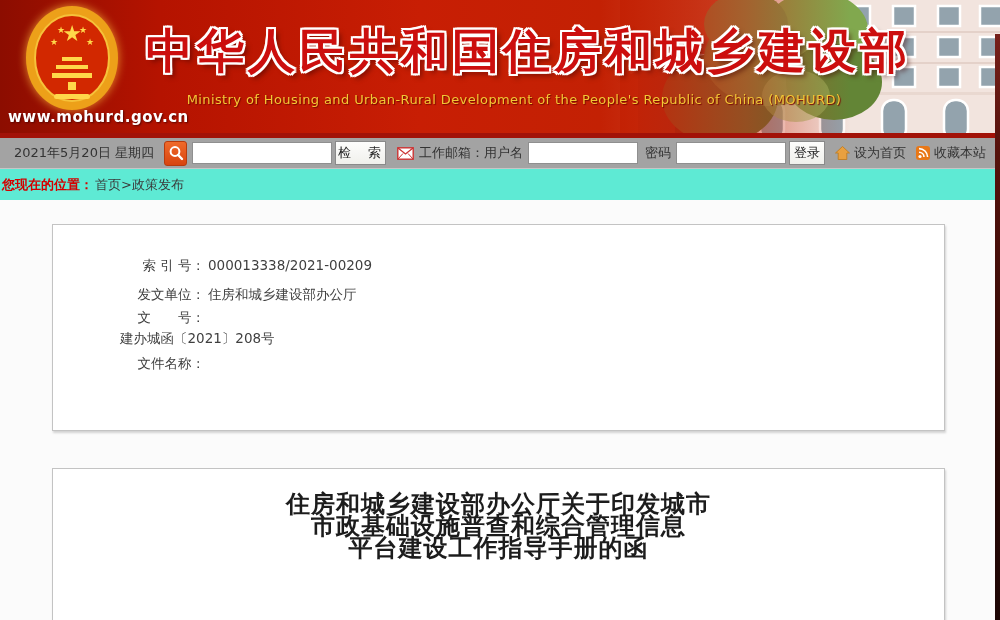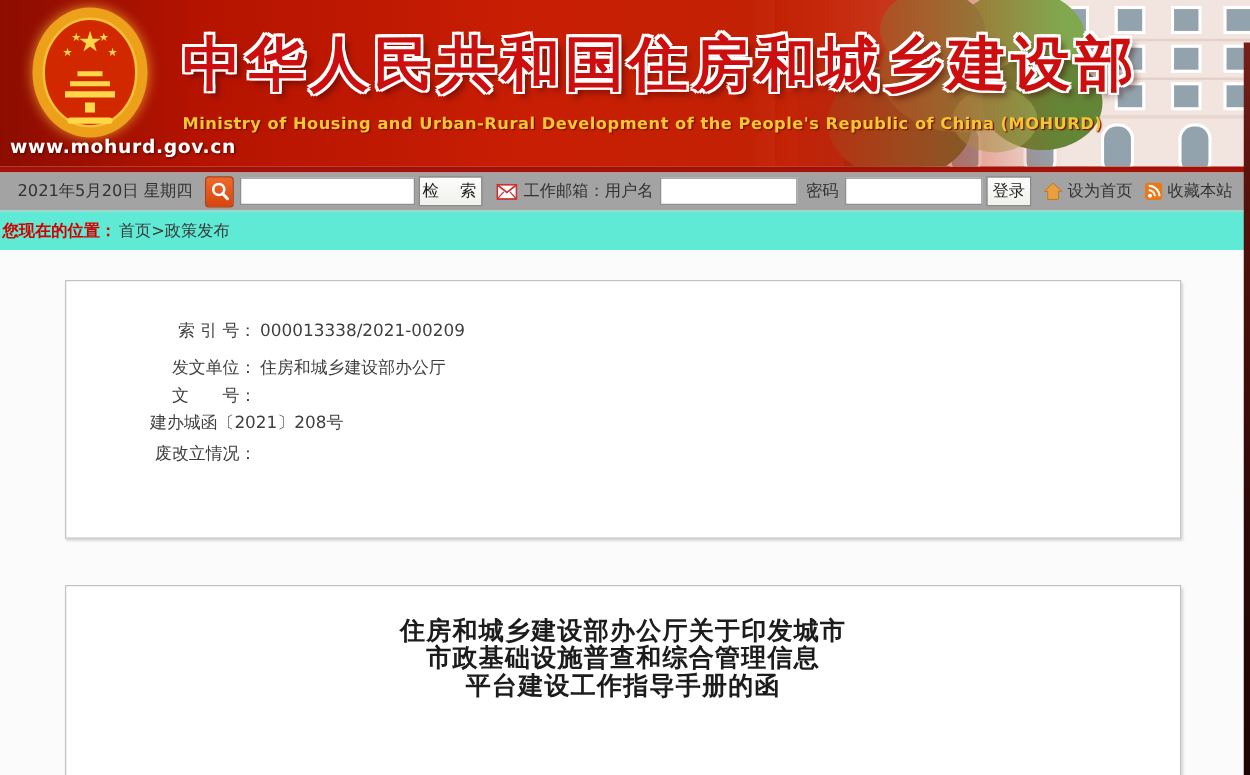--- a/index.html
+++ b/index.html
@@ -11,21 +11,21 @@
   .hdr { position:relative; width:1000px; height:133px;
     background:linear-gradient(90deg,#8c0d00 0%,#b51300 16%,#c81e04 42%,#c32104 60%,#cd4c30 74%,#e8b7a6 87%,#f2e4de 100%); }
   .hdr-photo { position:absolute; right:0; top:0; width:380px; height:133px; }
   .emblem { position:absolute; left:24px; top:3px; filter:drop-shadow(0 0 5px rgba(255,190,60,.75)); }
   .site-url { position:absolute; left:8px; bottom:7px; color:#fff; font-weight:bold; font-size:15px;
     letter-spacing:.5px; text-shadow:1px 1px 2px #5a0600; }
   .title-block { position:absolute; left:146px; top:20px; width:786px; text-align:left; z-index:5; }
   .site-title { font-size:47px; font-weight:800; color:#cc0e0e; letter-spacing:4px; white-space:nowrap;
     text-shadow:-2px -2px 0 #fff,2px -2px 0 #fff,-2px 2px 0 #fff,2px 2px 0 #fff,0 -2px 0 #fff,0 2px 0 #fff,
       -2px 0 0 #fff,2px 0 0 #fff,4px 4px 5px rgba(60,0,0,.55); }
-  .site-subtitle { margin-top:9px; padding-right:50px; font-size:13px; font-weight:bold;
+  .site-subtitle { margin-top:9px; padding-right:50px; text-align:center; font-size:13px; font-weight:normal;
     color:#f2c735; letter-spacing:.4px; text-shadow:1px 1px 1px #7a0800; }
 
   .red-bar { width:1000px; height:5px; background:#a21208; }
 
   
   .toolbar { display:flex; align-items:center; width:1000px; height:31px; background:#a3a3a3;
     border-bottom:1px solid #c6c6c6; font-size:13px; color:#333; padding:0 14px 0 14px; }
   .tb-date { white-space:nowrap; }
   .tb-searchicon { width:28px; height:25px; margin-left:10px; border-radius:3px;
     background:linear-gradient(#ef6a2a,#d8440f); display:flex; align-items:center; justify-content:center;
@@ -59,21 +59,21 @@
   .icol-right { left:498px; top:30px; width:340px; }
   .irow { display:flex; align-items:flex-start; line-height:21px; }
   .ilabel { display:inline-block; width:88px; text-align:right; white-space:nowrap; flex:none; }
   .rlabel { width:85px; }
   .ival { margin-left:3px; }
   .vline { display:block; line-height:22px; }
   .l-r1 { margin-bottom:8px; } .l-r2 { margin-bottom:2px; } .l-r3 { margin-bottom:2px; } .l-r4 { margin-bottom:4px;flex-direction:column; }
   .r-r1 { margin-bottom:8px; } .r-r2 { margin-bottom:11px; } .r-r3 { margin-bottom:16px; }
 
   .articlebox { top:268px; height:170px; }
-  .art-title { padding-top:24px; text-align:center; font-size:20px; font-weight:bold; color:#1c1c1c;
+  .art-title { padding-top:24px; text-align:center; font-size:24px; font-weight:bold; color:#1c1c1c;
     line-height:38px; letter-spacing:1px; }
 
   
   .edge-strip { position:absolute; right:0; top:34px; width:5px; height:586px; z-index:50;
     background:linear-gradient(#77201a 0%,#56120c 20%,#2a0906 70%,#1d0605 100%); }
 </style>
 </head>
 <body>
 
 <div class="page">
@@ -208,21 +208,21 @@
         </div>
         <div class="irow l-r2">
           <span class="ilabel">发文单位：</span>
           <span class="ival">住房和城乡建设部办公厅</span>
         </div>
         <div class="irow l-r4">
           <span class="ilabel">文　　号：</span>
           <span class="ival">建办城函〔2021〕208号</span>
         </div>
         <div class="irow">
-          <span class="ilabel">废改立情况：</span>
+          <span class="ilabel">文件名称：</span>
           <span class="ival"></span>
         </div>
       </div>
 
     </section>
 
     <section class="card articlebox">
       <h1 class="art-title">
         <span class="vline">住房和城乡建设部办公厅关于印发城市</span>
         <span class="vline">市政基础设施普查和综合管理信息</span>

